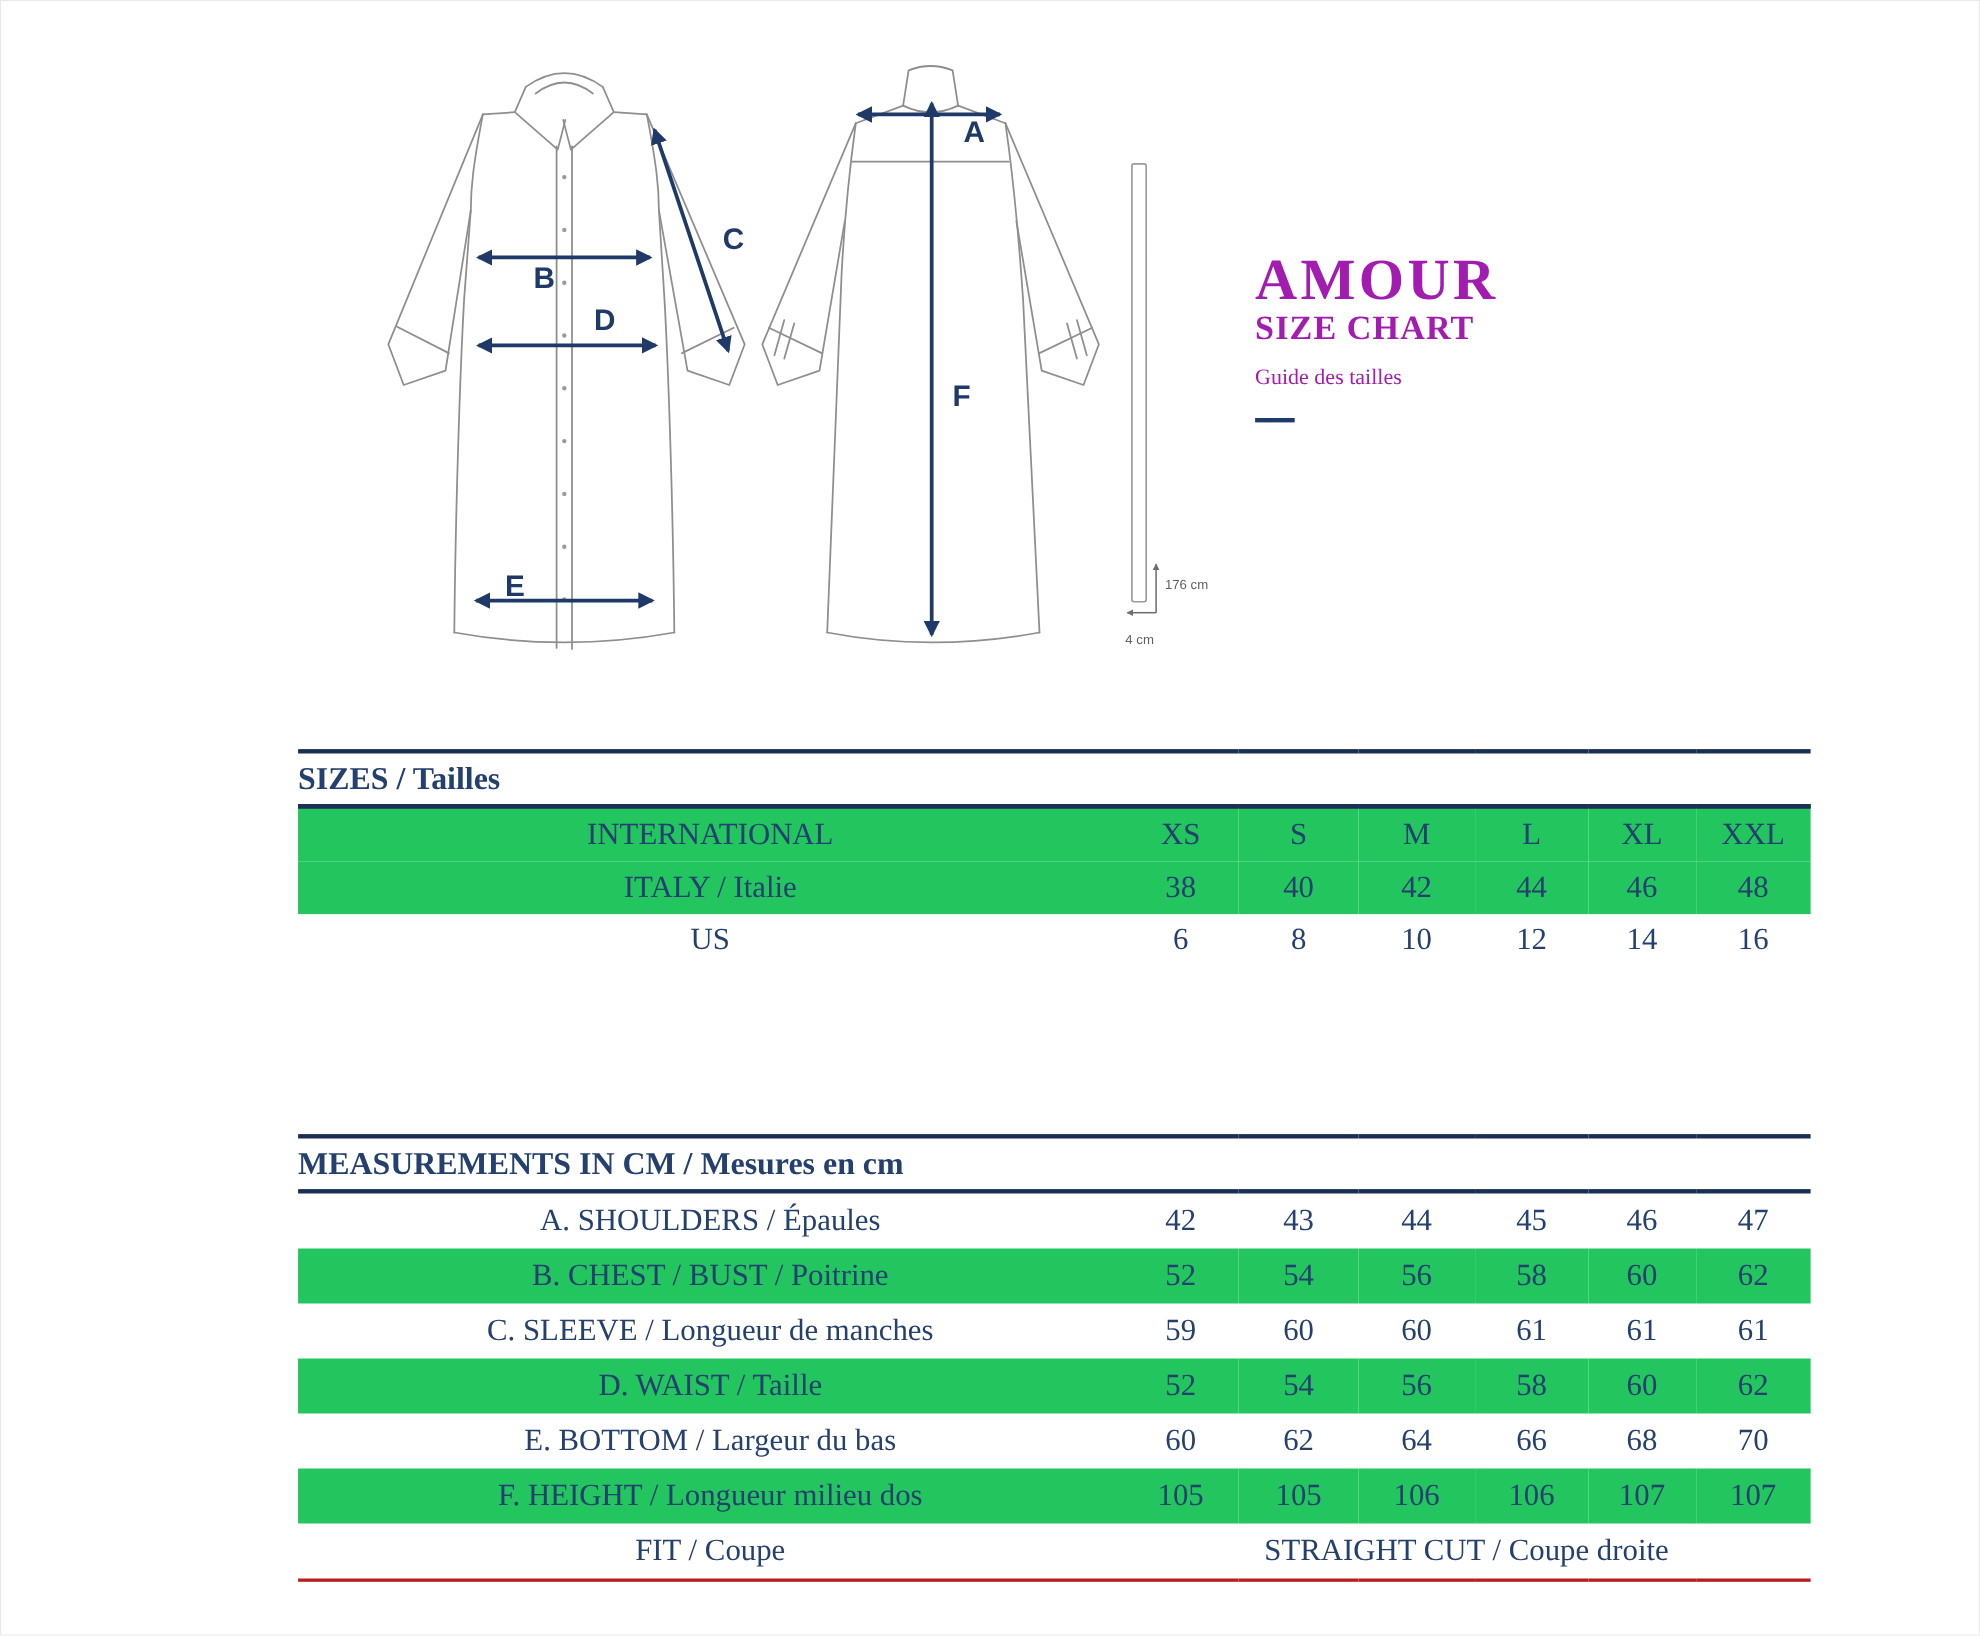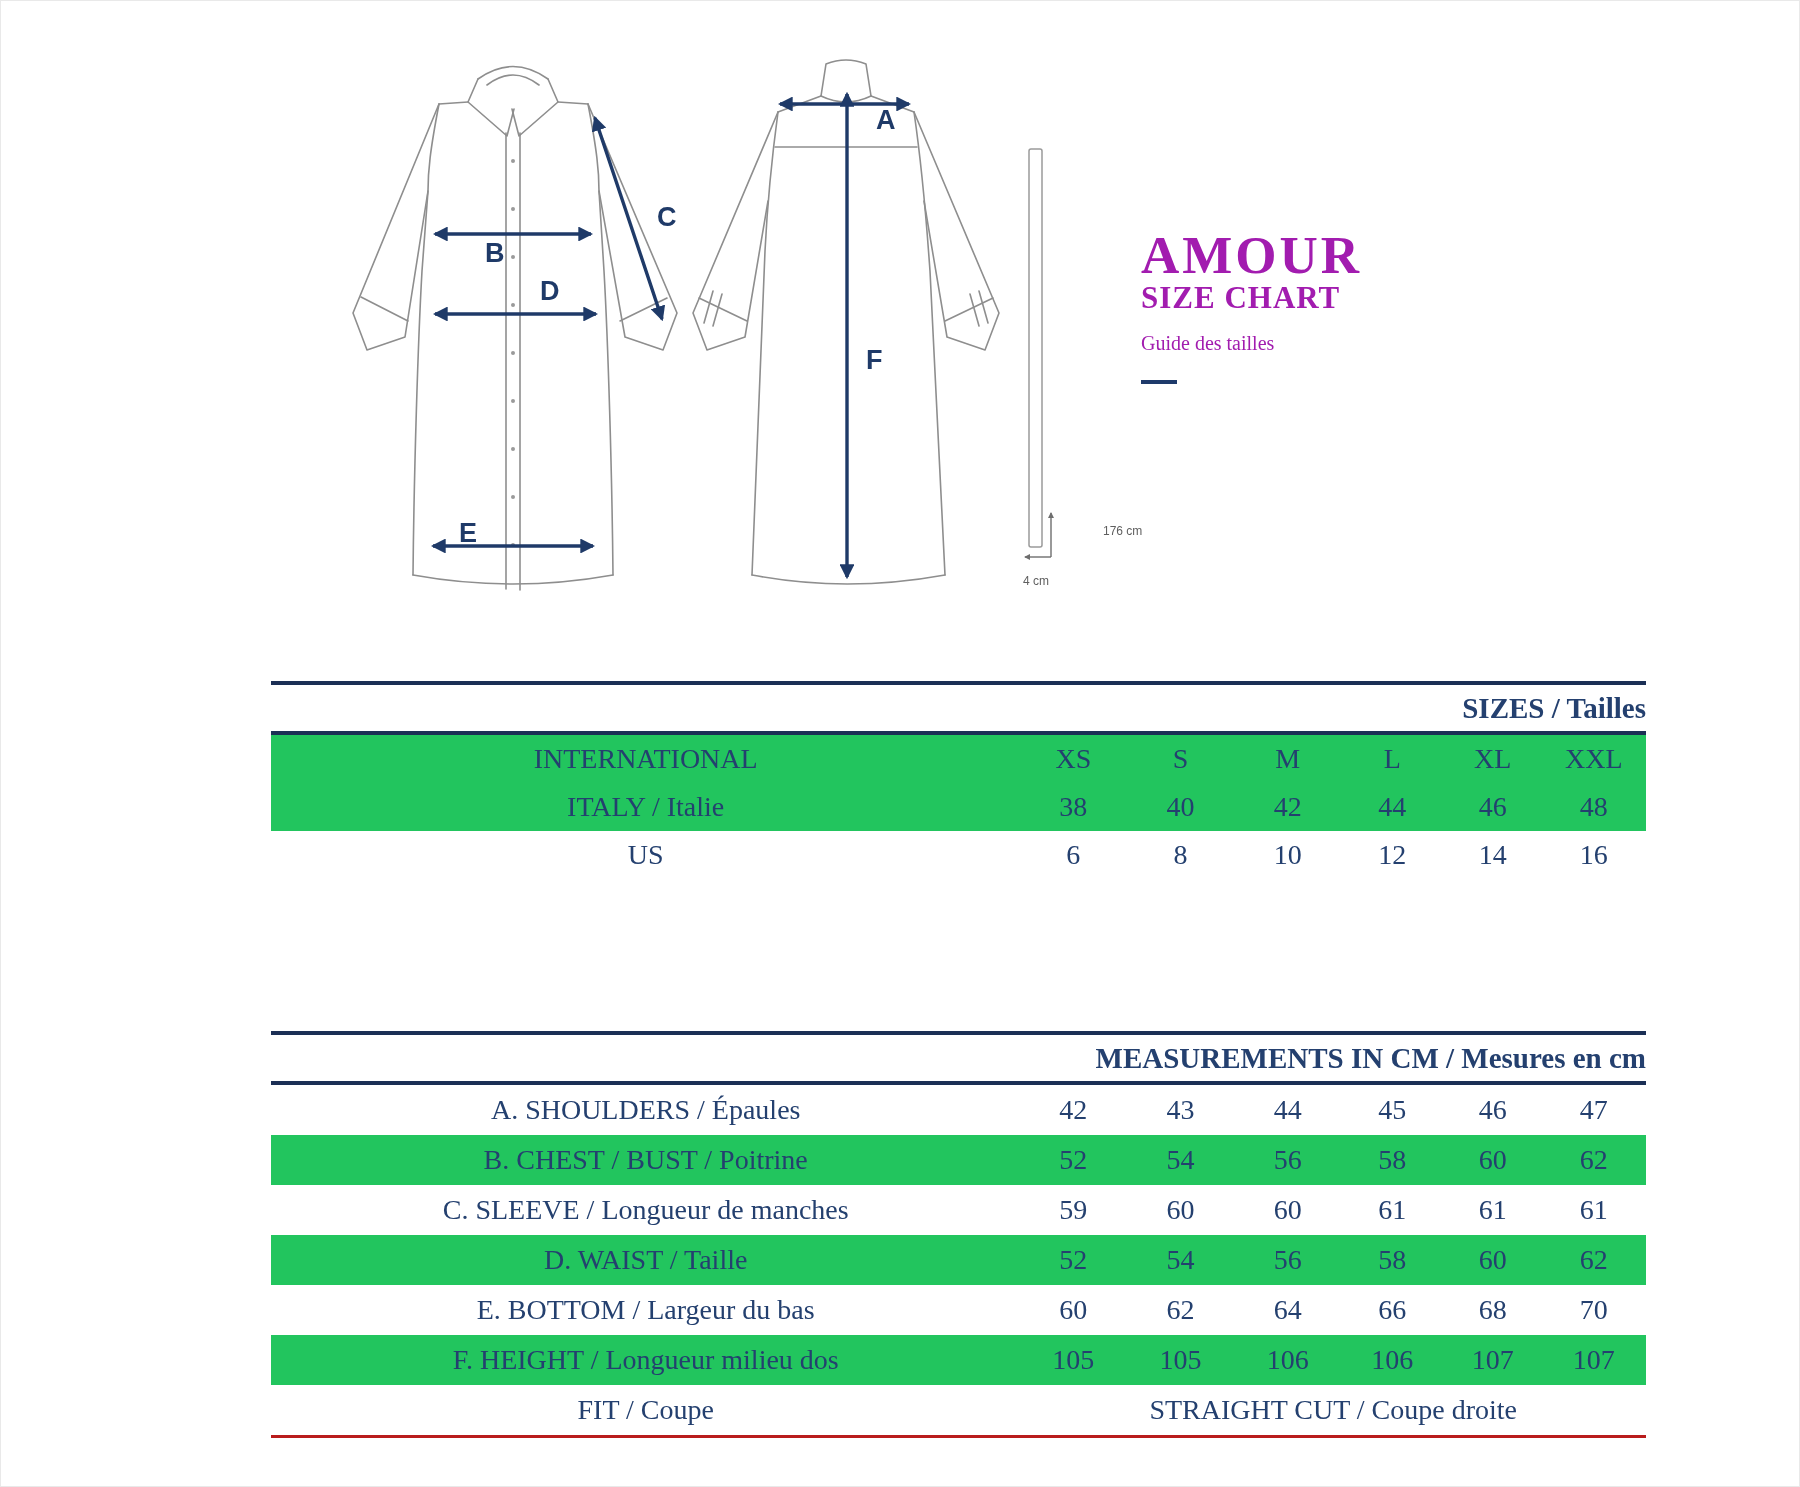--- a/index.html
+++ b/index.html
@@ -26,21 +26,21 @@
   #title-dash{width:36px;height:4px;background:#1e3a6b;margin-top:26px;}
   
   table.tbl{
     position:absolute;left:270px;width:1375px;border-collapse:collapse;table-layout:fixed;
     font-family:"Liberation Serif",serif;color:#24406f;font-size:28px;
   }
   #sizes-table{top:680px;}
   #meas-table{top:1030px;}
   .tbl th.tbl-title{
     border-top:4px solid #1b2f55;border-bottom:4px solid #1b2f55;
-    height:46px;text-align:right;font-weight:bold;font-size:29px;padding:0;
+    height:46px;text-align:left;font-weight:bold;font-size:29px;padding:0;
   }
   .tbl td{text-align:center;padding:0;height:48px;}
   #meas-table td{height:50px;}
   .tbl tr.gray{background:#22c55e;}
   .tbl tr.fit td{border-bottom:3px solid #b91c1c;}
 </style>
 </head>
 <body>
 
 <div id="canvas">
@@ -118,21 +118,21 @@
       </g>
     </g>
   </svg>
 
   <span class="dim-label" style="left:484px;top:239px;">B</span>
   <span class="dim-label" style="left:539px;top:277px;">D</span>
   <span class="dim-label" style="left:656px;top:203px;">C</span>
   <span class="dim-label" style="left:458px;top:519px;">E</span>
   <span class="dim-label" style="left:875px;top:106px;">A</span>
   <span class="dim-label" style="left:865px;top:346px;">F</span>
-  <span class="ruler-label" style="left:1058px;top:524px;margin-left:44px;">176 cm</span>
+  <span class="ruler-label" style="left:1058px;top:524px;">176 cm</span>
   <span class="ruler-label" style="left:1022px;top:574px;">4 cm</span>
 
   <div id="titleblock">
     <div id="brand">AMOUR</div>
     <div id="subtitle">SIZE CHART</div>
     <div id="subtitle-fr">Guide des tailles</div>
     <div id="title-dash"></div>
   </div>
 
   <table class="tbl" id="sizes-table">

